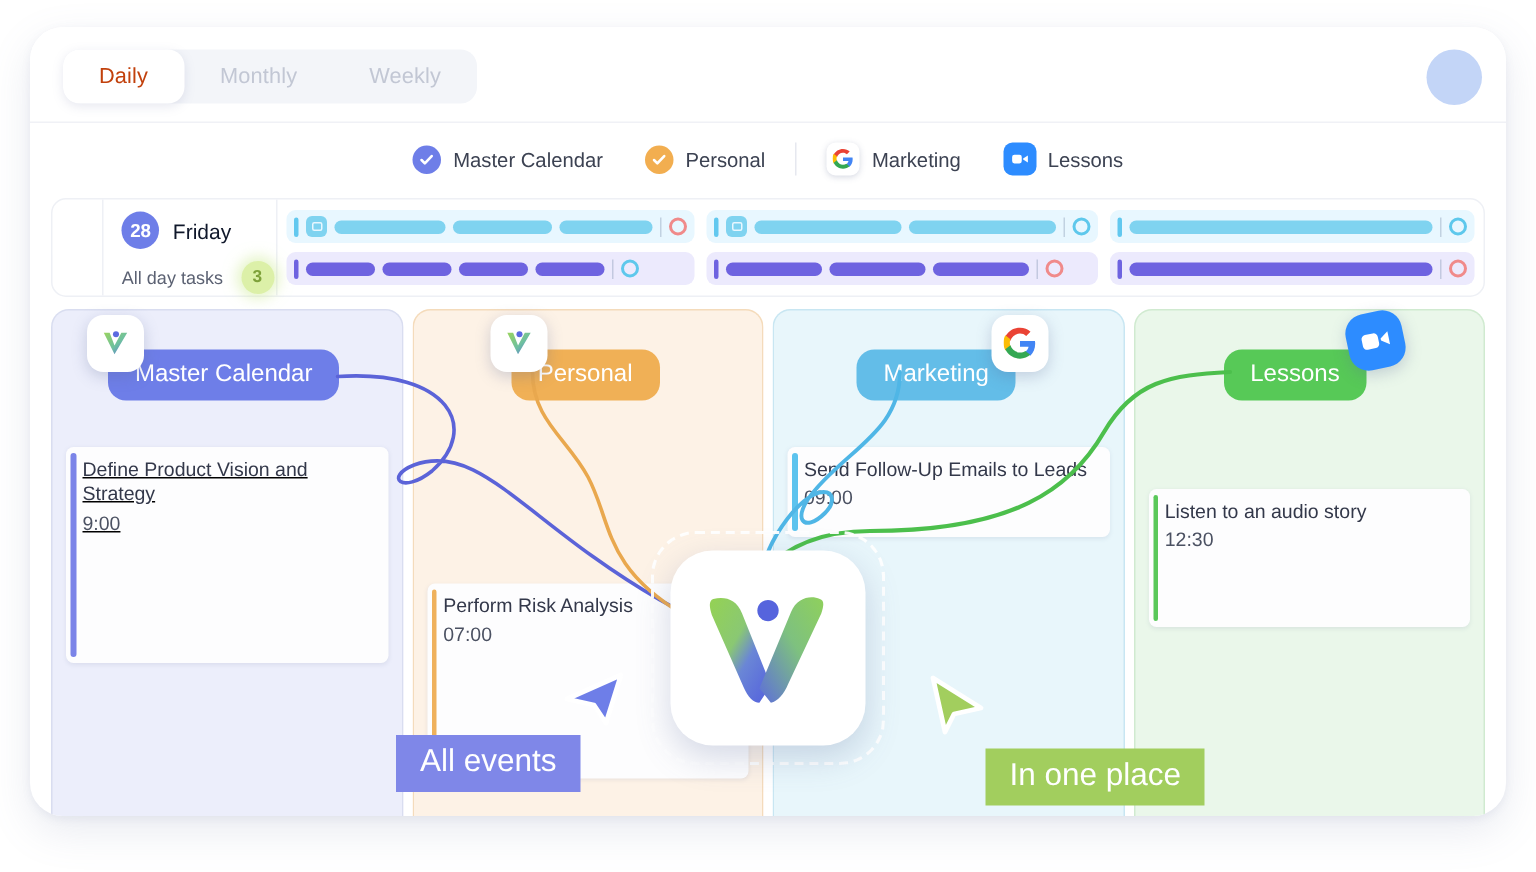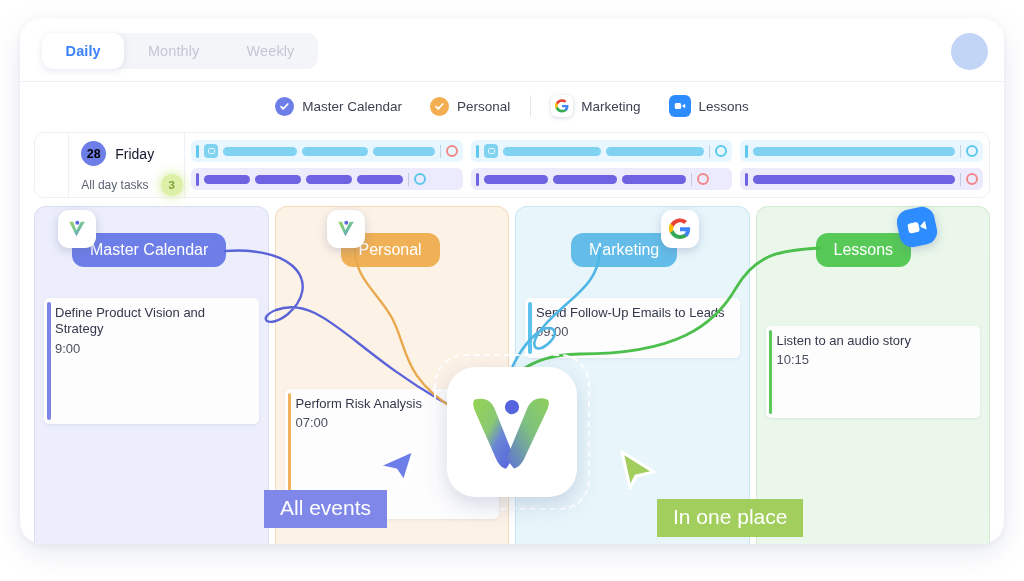--- a/index.html
+++ b/index.html
@@ -41,22 +41,22 @@
     flex: 1 1 auto;
     height: 36px;
     display: flex; align-items: center; justify-content: center;
     font-size: 14.5px;
     color: #c2c7d4;
     border-radius: 11px;
     letter-spacing: .1px;
   }
   .tab.active {
     background: #ffffff;
-    color: #3b82f6;
-    font-weight: 700;
+    color: #c2410c;
+    font-weight: 400;
     box-shadow: 0 2px 7px rgba(120,130,170,.18);
   }
   #avatar {
     position: absolute; right: 16px; top: 15px;
     width: 37px; height: 37px; border-radius: 50%;
     background: #c3d5f7;
   }
 
   
   #legend {
@@ -104,21 +104,21 @@
     display: flex;
   }
   #allday-gutter { width: 44px; border-right: 1px solid #eef0f5; }
   #allday-datecol {
     width: 146px; border-right: 1px solid #eef0f5;
     padding: 8px 0 0 12px;
   }
   #date-line { display: flex; align-items: center; gap: 9px; }
   #date-circle {
     width: 25px; height: 25px; border-radius: 50%;
-    background: #6e7ee8; color: #000000;
+    background: #6e7ee8; color: #ffffff;
     font-size: 12.5px; font-weight: 600;
     display: flex; align-items: center; justify-content: center;
   }
   #date-day { font-size: 14px; color: #0f172a; font-weight: 500; }
   #allday-line2 { display: flex; align-items: center; gap: 12px; margin-top: 8px; }
   #allday-label { font-size: 12px; color: #5c6273; }
   #allday-count {
     width: 22px; height: 22px; border-radius: 50%;
     background: #dcf0a8; color: #7ea13a;
     font-size: 11.5px; font-weight: 600;
@@ -428,21 +428,21 @@
             <stop offset="0%" stop-color="#9ad45f"></stop>
                 <stop offset="55%" stop-color="#6ec0a0"></stop>
                 <stop offset="100%" stop-color="#5b6ae0"></stop>
           </linearGradient>
             </defs>
           <path d="M8 9 L19 31 L32 9 L26 9 L19 22 L14 9 Z" fill="url(#g1)"></path>
           <circle cx="20.5" cy="10.5" r="3.1" fill="#5b6ae0"></circle>
         </svg>
       </div>
       <div class="col-pill pill-purple" style="left:38px">Master Calendar</div>
-      <div class="event ev-purple" style="top:92px; height:126px;">
+      <div class="event ev-purple" style="top:92px; height:144px;text-decoration:underline;">
         <div class="ev-title">Define Product Vision and Strategy</div>
         <div class="ev-time">9:00</div>
       </div>
     </div>
     <div class="col-sep"></div>
 
     <div class="col c2">
       <div class="col-border"></div>
       <div class="col-badge" style="left:52px">
         <svg width="26" height="26" viewBox="0 0 40 40">
@@ -487,21 +487,21 @@
       <div class="col-border"></div>
       <div class="col-badge zoom" style="left:142px; top:2px;">
         <svg width="24" height="24" viewBox="0 0 24 24">
           <rect x="3" y="7" width="11" height="10" rx="2.8" fill="#fff"></rect>
           <path d="M15.6 11.4 L21 7.6 v8.8 l-5.4 -3.6 z" fill="#fff"></path>
         </svg>
       </div>
       <div class="col-pill pill-green" style="left:60px">Lessons</div>
       <div class="event ev-green" style="top:120px; height:92px;">
         <div class="ev-title">Listen to an audio story</div>
-        <div class="ev-time">10:15</div>
+        <div class="ev-time">12:30</div>
       </div>
     </div>
 
   </div>
 
   <svg id="connectors" viewBox="0 0 984 526">
 
     <path d="M205 233 C 280 228, 300 268, 268 296 C 248 312, 236 300, 256 292 C 300 276, 330 330, 420 382 C 438 392, 450 396, 462 398" fill="none" stroke="#5b63d8" stroke-width="2.4" stroke-linecap="round"></path>
 
     <path d="M335 230 C 335 262, 358 274, 372 300 C 388 330, 382 360, 436 392" fill="none" stroke="#e9a84e" stroke-width="2.4" stroke-linecap="round"></path>

